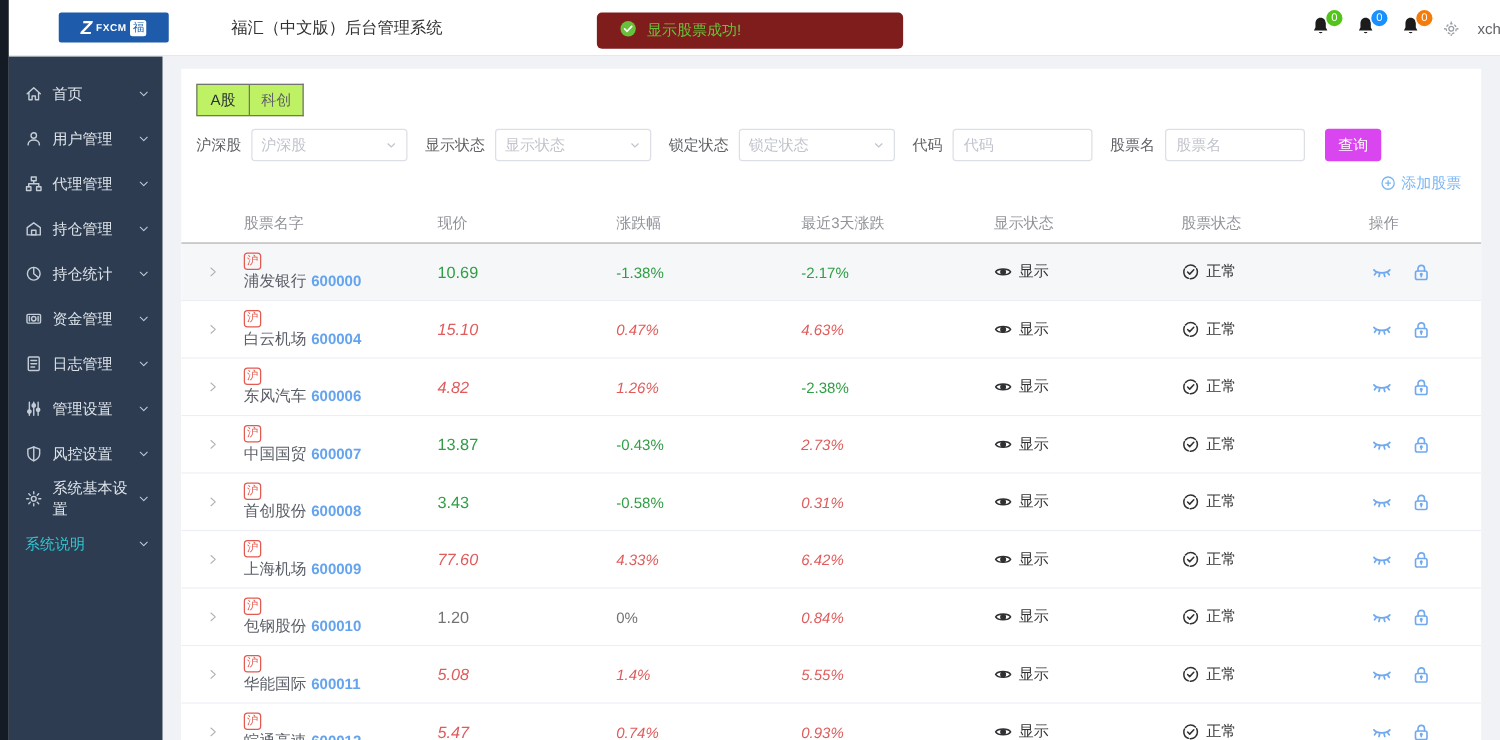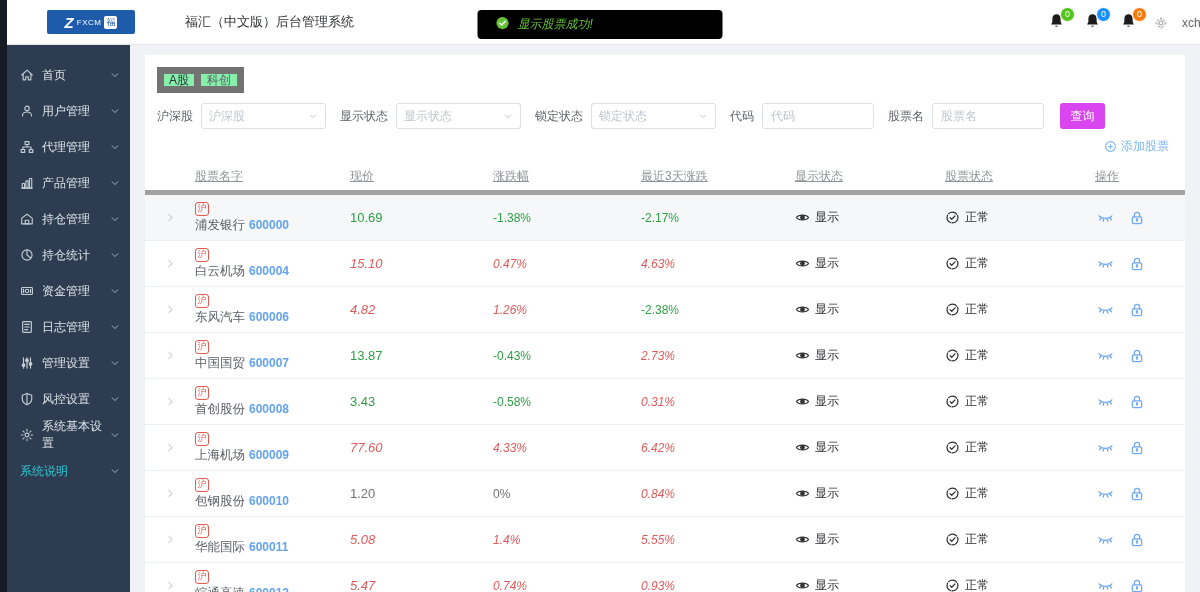--- a/index.html
+++ b/index.html
@@ -9,53 +9,53 @@
     background:#f0f2f5; position:relative; color:#303133;
   }
   .left-rail { position:absolute; left:0; top:0; width:7px; height:592px; background:#141b24; z-index:40; }
 
   
   .header { position:absolute; left:0; top:0; width:1200px; height:45px; background:#fff;
             border-bottom:1px solid #e4e7ed; display:flex; align-items:center; z-index:20; overflow:hidden; }
   .logo { margin-left:47px; width:88px; height:24px; background:#1e5cab; border-radius:2px;
           display:flex; align-items:center; justify-content:center; gap:3px; color:#fff; flex:0 0 auto; }
   .logo-z { font-size:15px; font-weight:bold; font-style:italic; }
-  .logo-fxcm { font-size:8px; font-weight:normal; letter-spacing:.5px; }
+  .logo-fxcm { font-size:8px; font-weight:bold; letter-spacing:.5px; }
   .logo-fu { background:#fff; color:#1e5cab; width:13px; height:13px; font-size:9px; border-radius:2px;
              display:flex; align-items:center; justify-content:center; }
   .app-title { margin-left:50px; font-size:13px; color:#303133; }
   .header-right { position:absolute; right:-16px; top:0; height:45px; display:flex; align-items:center; gap:14px; }
   .bell-wrap { position:relative; width:20px; height:22px; cursor:pointer; }
   .bell-wrap .icon svg { display:block; }
   .bell-badge { position:absolute; top:-5px; right:-7px; min-width:15px; height:15px; border-radius:8px;
                 color:#fff; font-size:9px; display:flex; align-items:center; justify-content:center;
                 border:1px solid #fff; padding:0 3px; }
   .user-gear { color:#9aa0a6; display:flex; }
   .username { font-size:12px; color:#606266; padding-right:2px; }
 
   
   .toast { position:absolute; left:50%; top:10px; transform:translateX(-50%); z-index:50;
-           background:#000000; border-radius:4px; height:29px; min-width:245px; padding:0 18px;
-           display:flex; align-items:center; gap:8px; color:#67c23a; font-size:12px;font-style:italic; }
+           background:#7f1d1d; border-radius:4px; height:29px; min-width:245px; padding:0 18px;
+           display:flex; align-items:center; gap:8px; color:#67c23a; font-size:12px; }
 
   
   .sidebar { position:absolute; left:7px; top:45px; width:123px; height:547px; background:#2d3c50;
              padding-top:12px; z-index:10; }
   .side-item { height:36px; display:flex; align-items:center; gap:8px; padding:0 10px 0 13px;
                color:#dde3ea; font-size:12px; cursor:pointer;font-family:Liberation Serif, serif; }
   .side-item .icon { display:flex; color:#c4cdd7; }
   .side-item .chev { margin-left:auto; color:#8493a5; display:flex; }
   .side-item.active { color:#2ec7d2; }
   .side-item.active .chev { color:#2ec7d2; }
 
   
   .content-card { position:absolute; left:145px; top:55px; width:1040px; height:537px; background:#fff;
                   padding-top:12px; overflow:hidden; }
   .tabs { display:flex; margin-left:12px; }
-  .tab { min-width:43px; height:26px; border:7px solid #737373; background:#86efac; display:flex;
+  .tab { min-width:43px; height:26px; border:1px solid #737373; background:#bef264; display:flex;
          align-items:center; justify-content:center; padding:0 5px; font-size:12px; color:#606266; cursor:pointer; }
   .tab + .tab { border-left:none; }
   .tab.active { color:#2b2f36; }
 
   .filters { display:flex; align-items:center; margin:10px 0 0 12px; font-size:12px; color:#606266; }
   .filters .f-label { margin-right:8px; white-space:nowrap; }
   .f-select { width:125px; height:26px; border:1px solid #dcdfe6; border-radius:3px; background:#fff;
               display:flex; align-items:center; justify-content:space-between; padding:0 7px;
               color:#c0c4cc; margin-right:14px; cursor:pointer; }
   .f-select .icon { color:#c0c4cc; display:flex; }
@@ -66,21 +66,21 @@
   .query-btn { width:45px; height:26px; background:#d946ef; color:#fff; border:none; border-radius:3px;
                font-size:12px; cursor:pointer; margin-left:2px;
                font-family:"Liberation Sans","DejaVu Sans",sans-serif; }
 
   .add-row { display:flex; justify-content:flex-end; margin:9px 16px 0 0; }
   .add-link { color:#7ab6f5; font-size:12px; display:flex; align-items:center; gap:4px; cursor:pointer; }
   .add-link .icon { display:flex; }
 
   
   .t-grid { display:grid; grid-template-columns:50px 155px 143px 148px 154px 150px 150px 1fr; align-items:center; }
-  .t-header { height:32px; margin-top:8px; color:#909399; font-size:12px; border-bottom:5px solid #a3a3a3;text-decoration:underline; }
+  .t-header { height:32px; margin-top:8px; color:#909399; font-size:12px; border-bottom:1px solid #a3a3a3; }
   .t-row { height:46px; border-bottom:1px solid #ebeef5; font-size:12px; color:#606266; background:#fff; }
   .t-row.hovered { background:#f5f7f9; }
   .c-expand { display:flex; justify-content:center; color:#aeb2b8; cursor:pointer; }
   .c-name { display:flex; flex-direction:column; justify-content:center; line-height:1.25; }
   .ex-badge { width:14px; height:14px; border:1px solid #e25a50; color:#e25a50; border-radius:3px;
               font-size:9px; display:flex; align-items:center; justify-content:center; margin-bottom:2px; }
   .stock-name { color:#5a5e66; font-size:12.5px; }
   .stock-code { color:#64a3ee; margin-left:4px;font-weight:bold; }
   .c-price { font-size:13px; }
   .val-green { color:#2f9e44; }
@@ -185,38 +185,20 @@
         <span class="icon">
           <svg width="10" height="10" viewBox="0 0 16 16" fill="none" stroke="currentColor" stroke-width="1.3" stroke-linecap="round" stroke-linejoin="round">
             <path d="M3.5 6 L8 10.5 L12.5 6"></path>
           </svg>
         </span>
       </span>
     </div>
     <div class="side-item">
       <span class="icon">
         <svg width="14" height="14" viewBox="0 0 16 16" fill="none" stroke="currentColor" stroke-width="1.3" stroke-linecap="round" stroke-linejoin="round">
-          <path d="M2 13.8 H14"></path>
-          <rect x="2.6" y="8.6" width="2.6" height="5.2"></rect>
-          <rect x="6.7" y="5.6" width="2.6" height="8.2"></rect>
-          <rect x="10.8" y="2.8" width="2.6" height="11"></rect>
-        </svg>
-      </span>
-      <span>产品管理</span>
-      <span class="chev">
-        <span class="icon">
-          <svg width="10" height="10" viewBox="0 0 16 16" fill="none" stroke="currentColor" stroke-width="1.3" stroke-linecap="round" stroke-linejoin="round">
-            <path d="M3.5 6 L8 10.5 L12.5 6"></path>
-          </svg>
-        </span>
-      </span>
-    </div>
-    <div class="side-item">
-      <span class="icon">
-        <svg width="14" height="14" viewBox="0 0 16 16" fill="none" stroke="currentColor" stroke-width="1.3" stroke-linecap="round" stroke-linejoin="round">
           <path d="M2 7 L8 2.6 L14 7 V13.6 H2 Z"></path>
           <rect x="6" y="9.4" width="4" height="4.2"></rect>
         </svg>
       </span>
       <span>持仓管理</span>
       <span class="chev">
         <span class="icon">
           <svg width="10" height="10" viewBox="0 0 16 16" fill="none" stroke="currentColor" stroke-width="1.3" stroke-linecap="round" stroke-linejoin="round">
             <path d="M3.5 6 L8 10.5 L12.5 6"></path>
           </svg>

